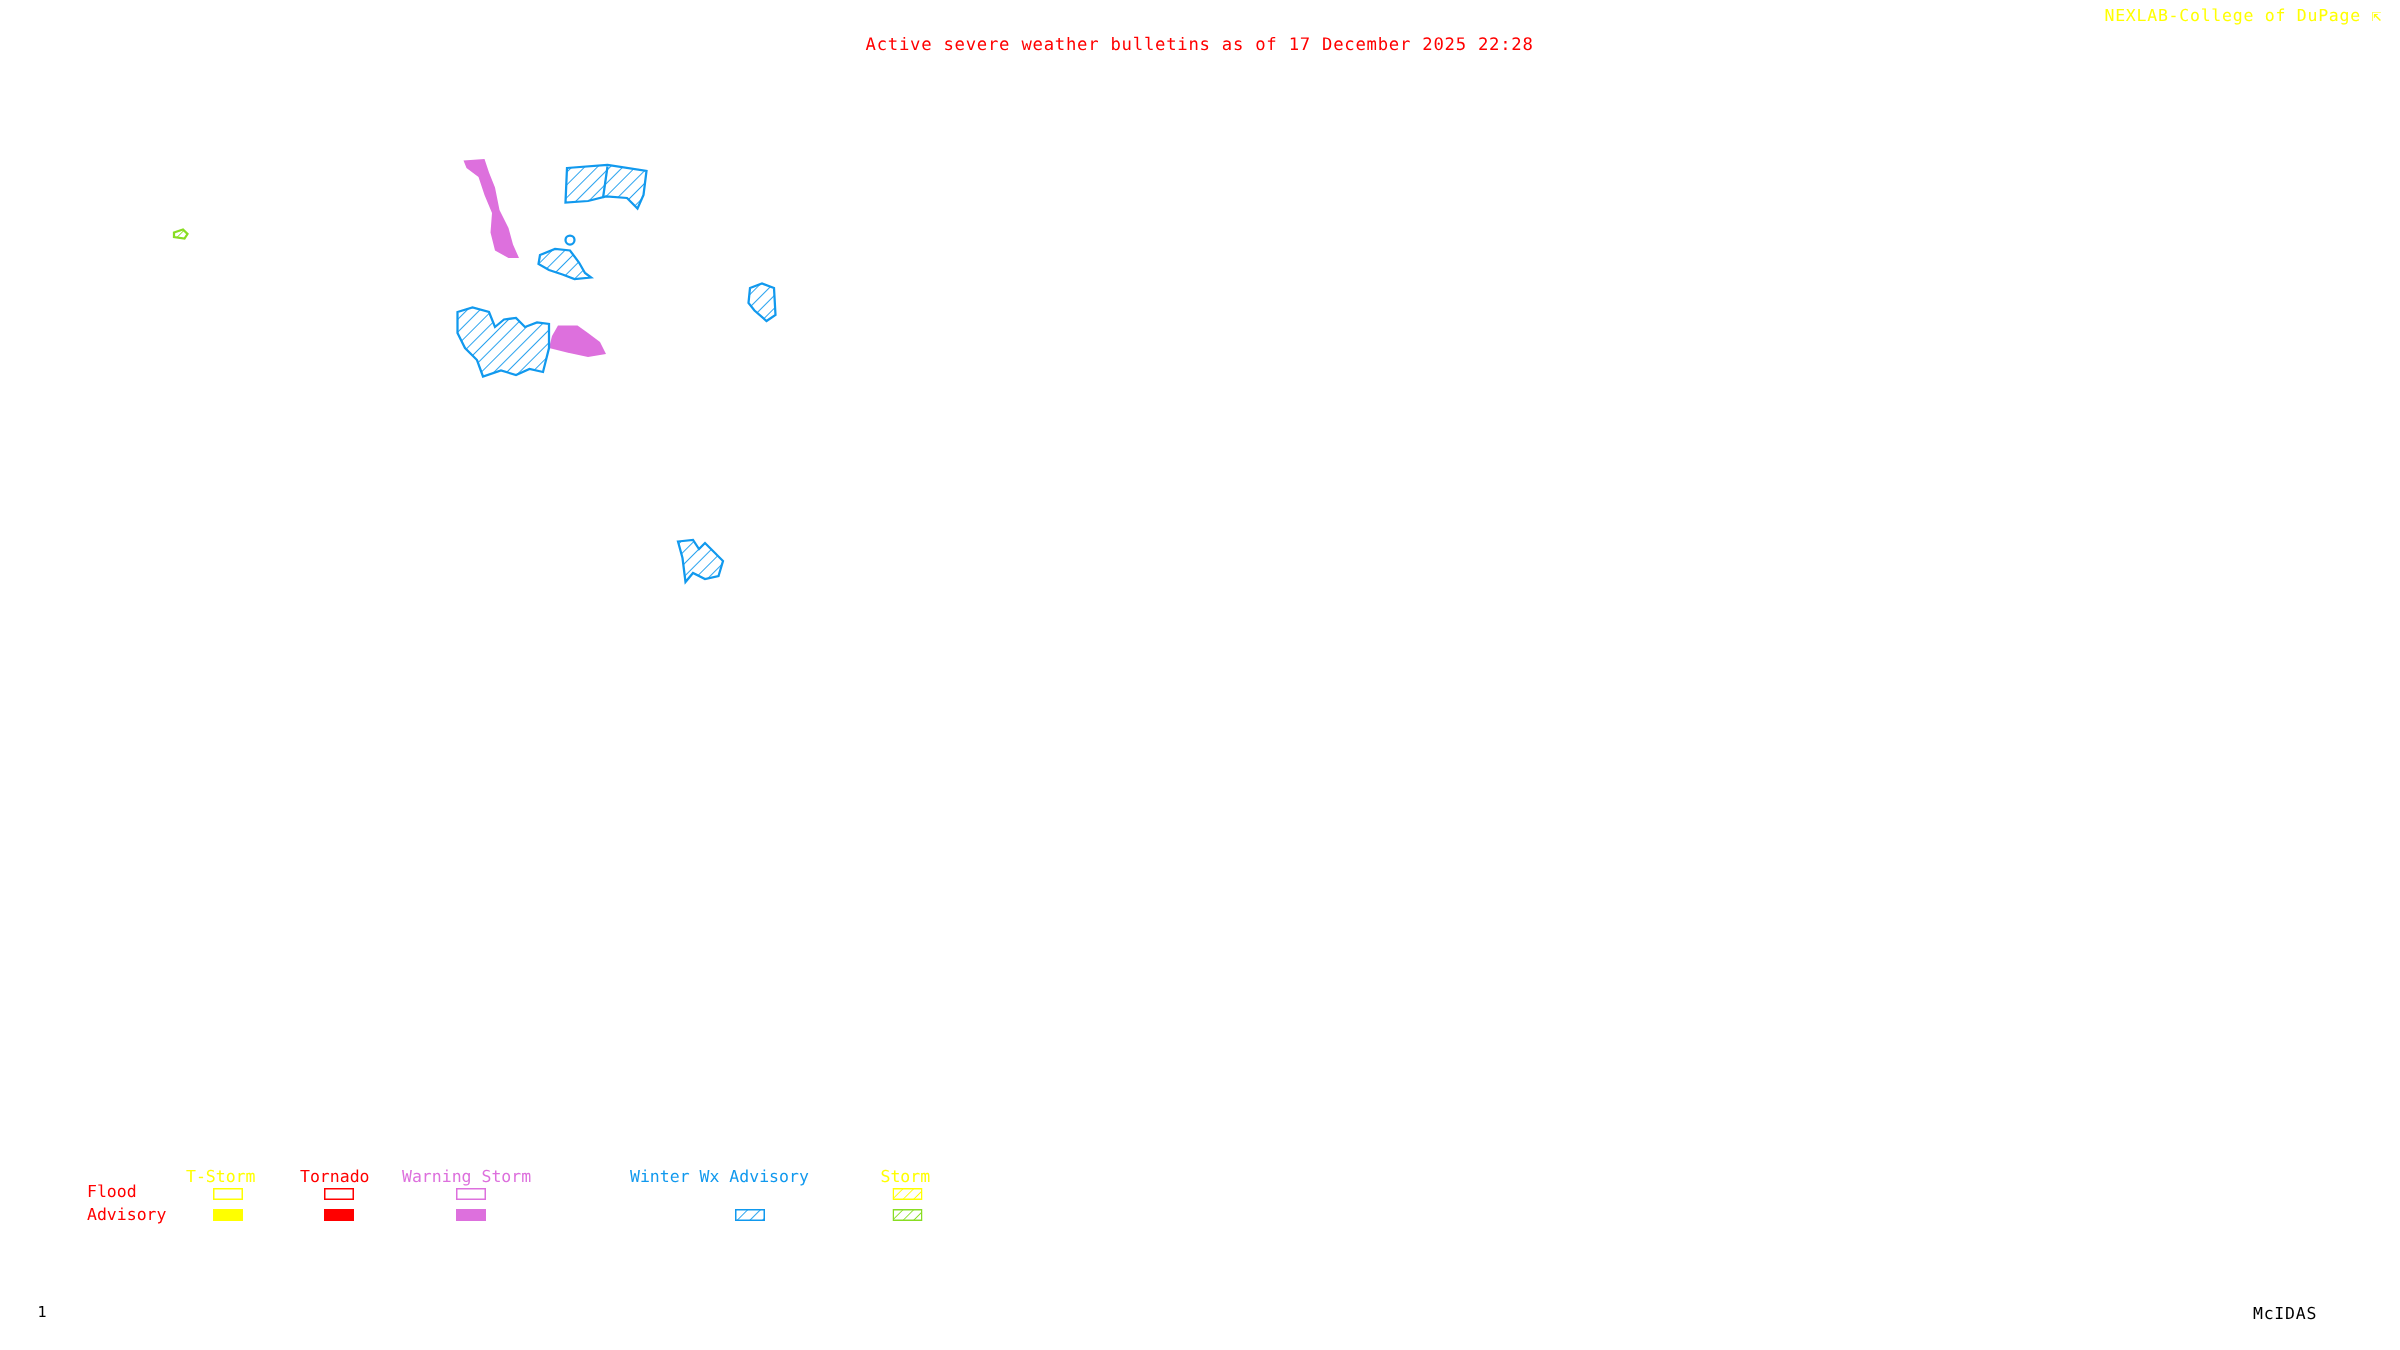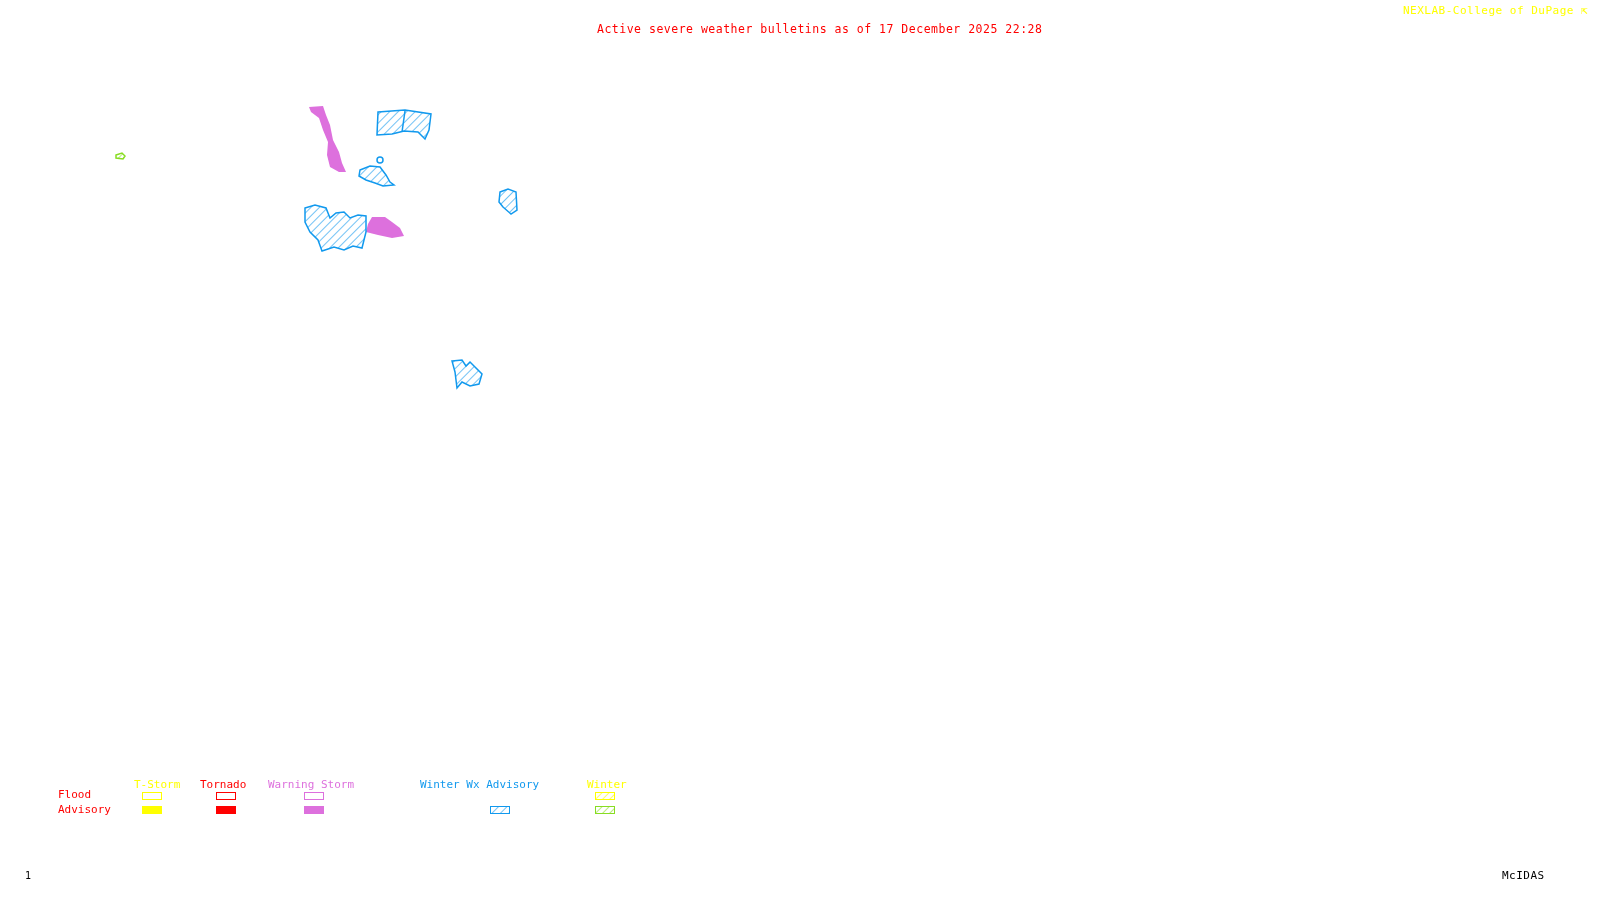--- a/index.html
+++ b/index.html
@@ -1,19 +1,19 @@
 <!DOCTYPE html>
 <html><head>
 <meta charset="utf-8">
 <style>
   html, body { margin:0; padding:0; background:#ffffff; }
   body { width:1600px; height:900px; position:relative; overflow:hidden;
          font-family:"DejaVu Sans Mono", monospace; font-size:11px; }
   .txt { position:absolute; white-space:nowrap; letter-spacing:0.5px; }
-  #title { left:577px; top:22px; color:#ff0000; font-size:11.5px;margin-left:20px; }
+  #title { left:577px; top:22px; color:#ff0000; font-size:11.5px; }
   #credit { left:1387px; top:4px; color:#ffff00; font-size:11px;margin-left:16px; }
   #frame-num { left:25px; top:870px; color:#000; font-size:10px; }
   #mcidas { left:1502px; top:869px; color:#000; font-size:11px; }
   svg#map { position:absolute; left:0; top:0; }
   .legend-label { position:absolute; font-size:11px; white-space:nowrap; }
   .box { position:absolute; width:20px; height:8px; box-sizing:border-box; }
 </style>
 </head>
 <body>
 
@@ -52,38 +52,38 @@
   <polygon points="305,208 315,205 326,208 330,218 336,213 344,212 350,218 358,215 366,216 366,232 362,248 353,246 344,250 334,247 322,251 318,240 310,232 305,222" fill="url(#hatch-blue)" stroke="#1199ee" stroke-width="1.5"></polygon>
 
   <polygon points="500,192 508,189 516,192 517,210 511,214 503,207 499,202" fill="url(#hatch-blue)" stroke="#1199ee" stroke-width="1.5"></polygon>
 
   <polygon points="452,361 462,360 466,366 470,362 475,367 482,374 479,384 470,386 462,382 457,388 455,372" fill="url(#hatch-blue)" stroke="#1199ee" stroke-width="1.5"></polygon>
 </svg>
 
 <div class="legend-label" style="left:58px;top:788px;color:#ff0000">Flood</div>
 <div class="legend-label" style="left:58px;top:803px;color:#ff0000">Advisory</div>
 
-<div class="legend-label" style="left:134px;top:778px;color:#ffff00">T-Storm</div>
+<div class="legend-label" style="left:124px;top:778px;color:#ffff00">T-Storm</div>
 <div class="box" style="left:142px;top:792px;border:1px solid #ffff00"></div>
 <div class="box" style="left:142px;top:806px;background:#ffff00"></div>
 
 <div class="legend-label" style="left:200px;top:778px;color:#ff0000">Tornado</div>
 <div class="box" style="left:216px;top:792px;border:1px solid #ff0000"></div>
 <div class="box" style="left:216px;top:806px;background:#ff0000"></div>
 
 <div class="legend-label" style="left:268px;top:778px;color:#dd70dd">Warning Storm</div>
 <div class="box" style="left:304px;top:792px;border:1px solid #dd70dd"></div>
 <div class="box" style="left:304px;top:806px;background:#dd70dd"></div>
 
 <div class="legend-label" style="left:420px;top:778px;color:#1199ee">Winter Wx Advisory</div>
 <svg class="box" style="left:490px;top:806px" width="20" height="8">
     <rect x="0.5" y="0.5" width="19" height="7" fill="url(#hatch-blue)" stroke="#1199ee"></rect>
   </svg>
 
-<div class="legend-label" style="left:587px;top:778px;color:#ffff00">Winter</div>
+<div class="legend-label" style="left:587px;top:778px;color:#ffff00">Storm</div>
 <svg class="box" style="left:595px;top:792px" width="20" height="8">
     <rect x="0.5" y="0.5" width="19" height="7" fill="url(#hatch-yellow)" stroke="#ffff00"></rect>
   </svg>
 <svg class="box" style="left:595px;top:806px" width="20" height="8">
     <rect x="0.5" y="0.5" width="19" height="7" fill="url(#hatch-green)" stroke="#88dd22"></rect>
   </svg>
 
 <div class="txt" id="frame-num">1</div>
 <div class="txt" id="mcidas">McIDAS</div>
 

